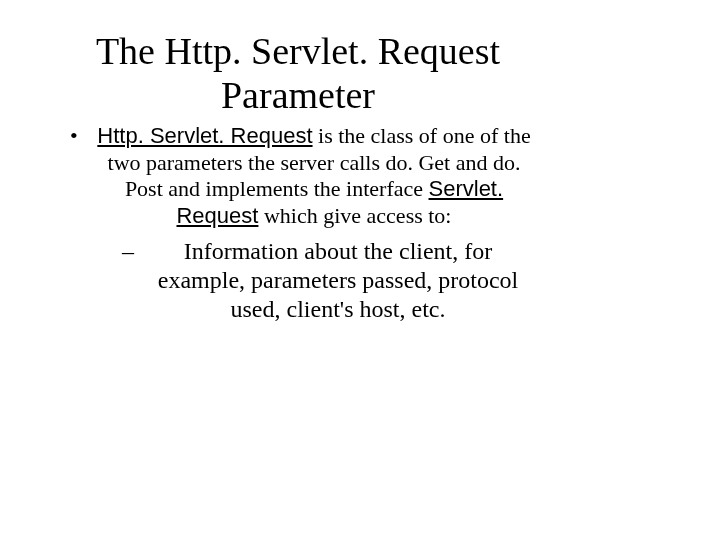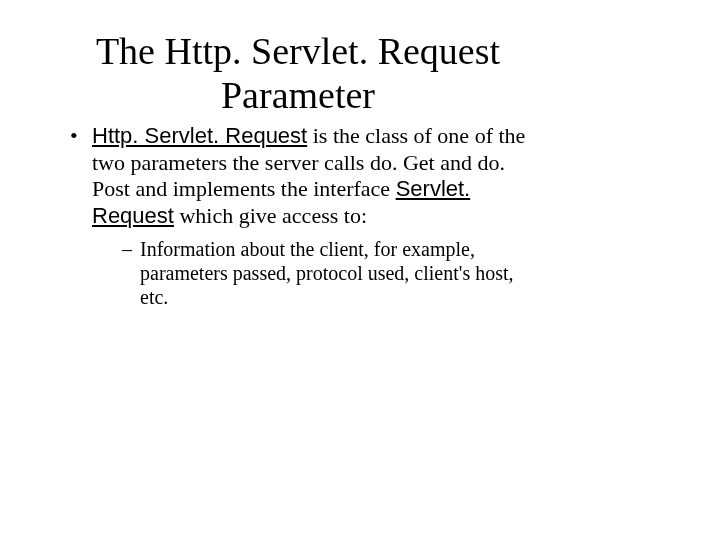--- a/index.html
+++ b/index.html
@@ -20,20 +20,21 @@
   .title {
     text-align: center;
     font-size: 38px;
     line-height: 1.15;
     margin: 10px 0 4px 0;
     font-weight: normal;
   }
   .body {
     font-size: 22px;
     line-height: 1.2;
+    text-align: center;
   }
   ul.level1 {
     list-style: none;
     padding: 0 20px 0 30px;
     margin: 6px 0 0 0;
   }
   ul.level1 > li {
     position: relative;
     padding-left: 22px;
     margin-bottom: 10px;
@@ -42,21 +43,21 @@
     content: "•";
     position: absolute;
     left: 0;
     top: 0;
     font-size: 22px;
   }
   ul.level2 {
     list-style: none;
     padding: 0 0 0 30px;
     margin: 8px 0 0 0;
-    font-size: 20px;
+    font-size: 24px;
   }
   ul.level2 > li {
     position: relative;
     padding-left: 18px;
     margin-bottom: 4px;
   }
   ul.level2 > li::before {
     content: "–";
     position: absolute;
     left: 0;

